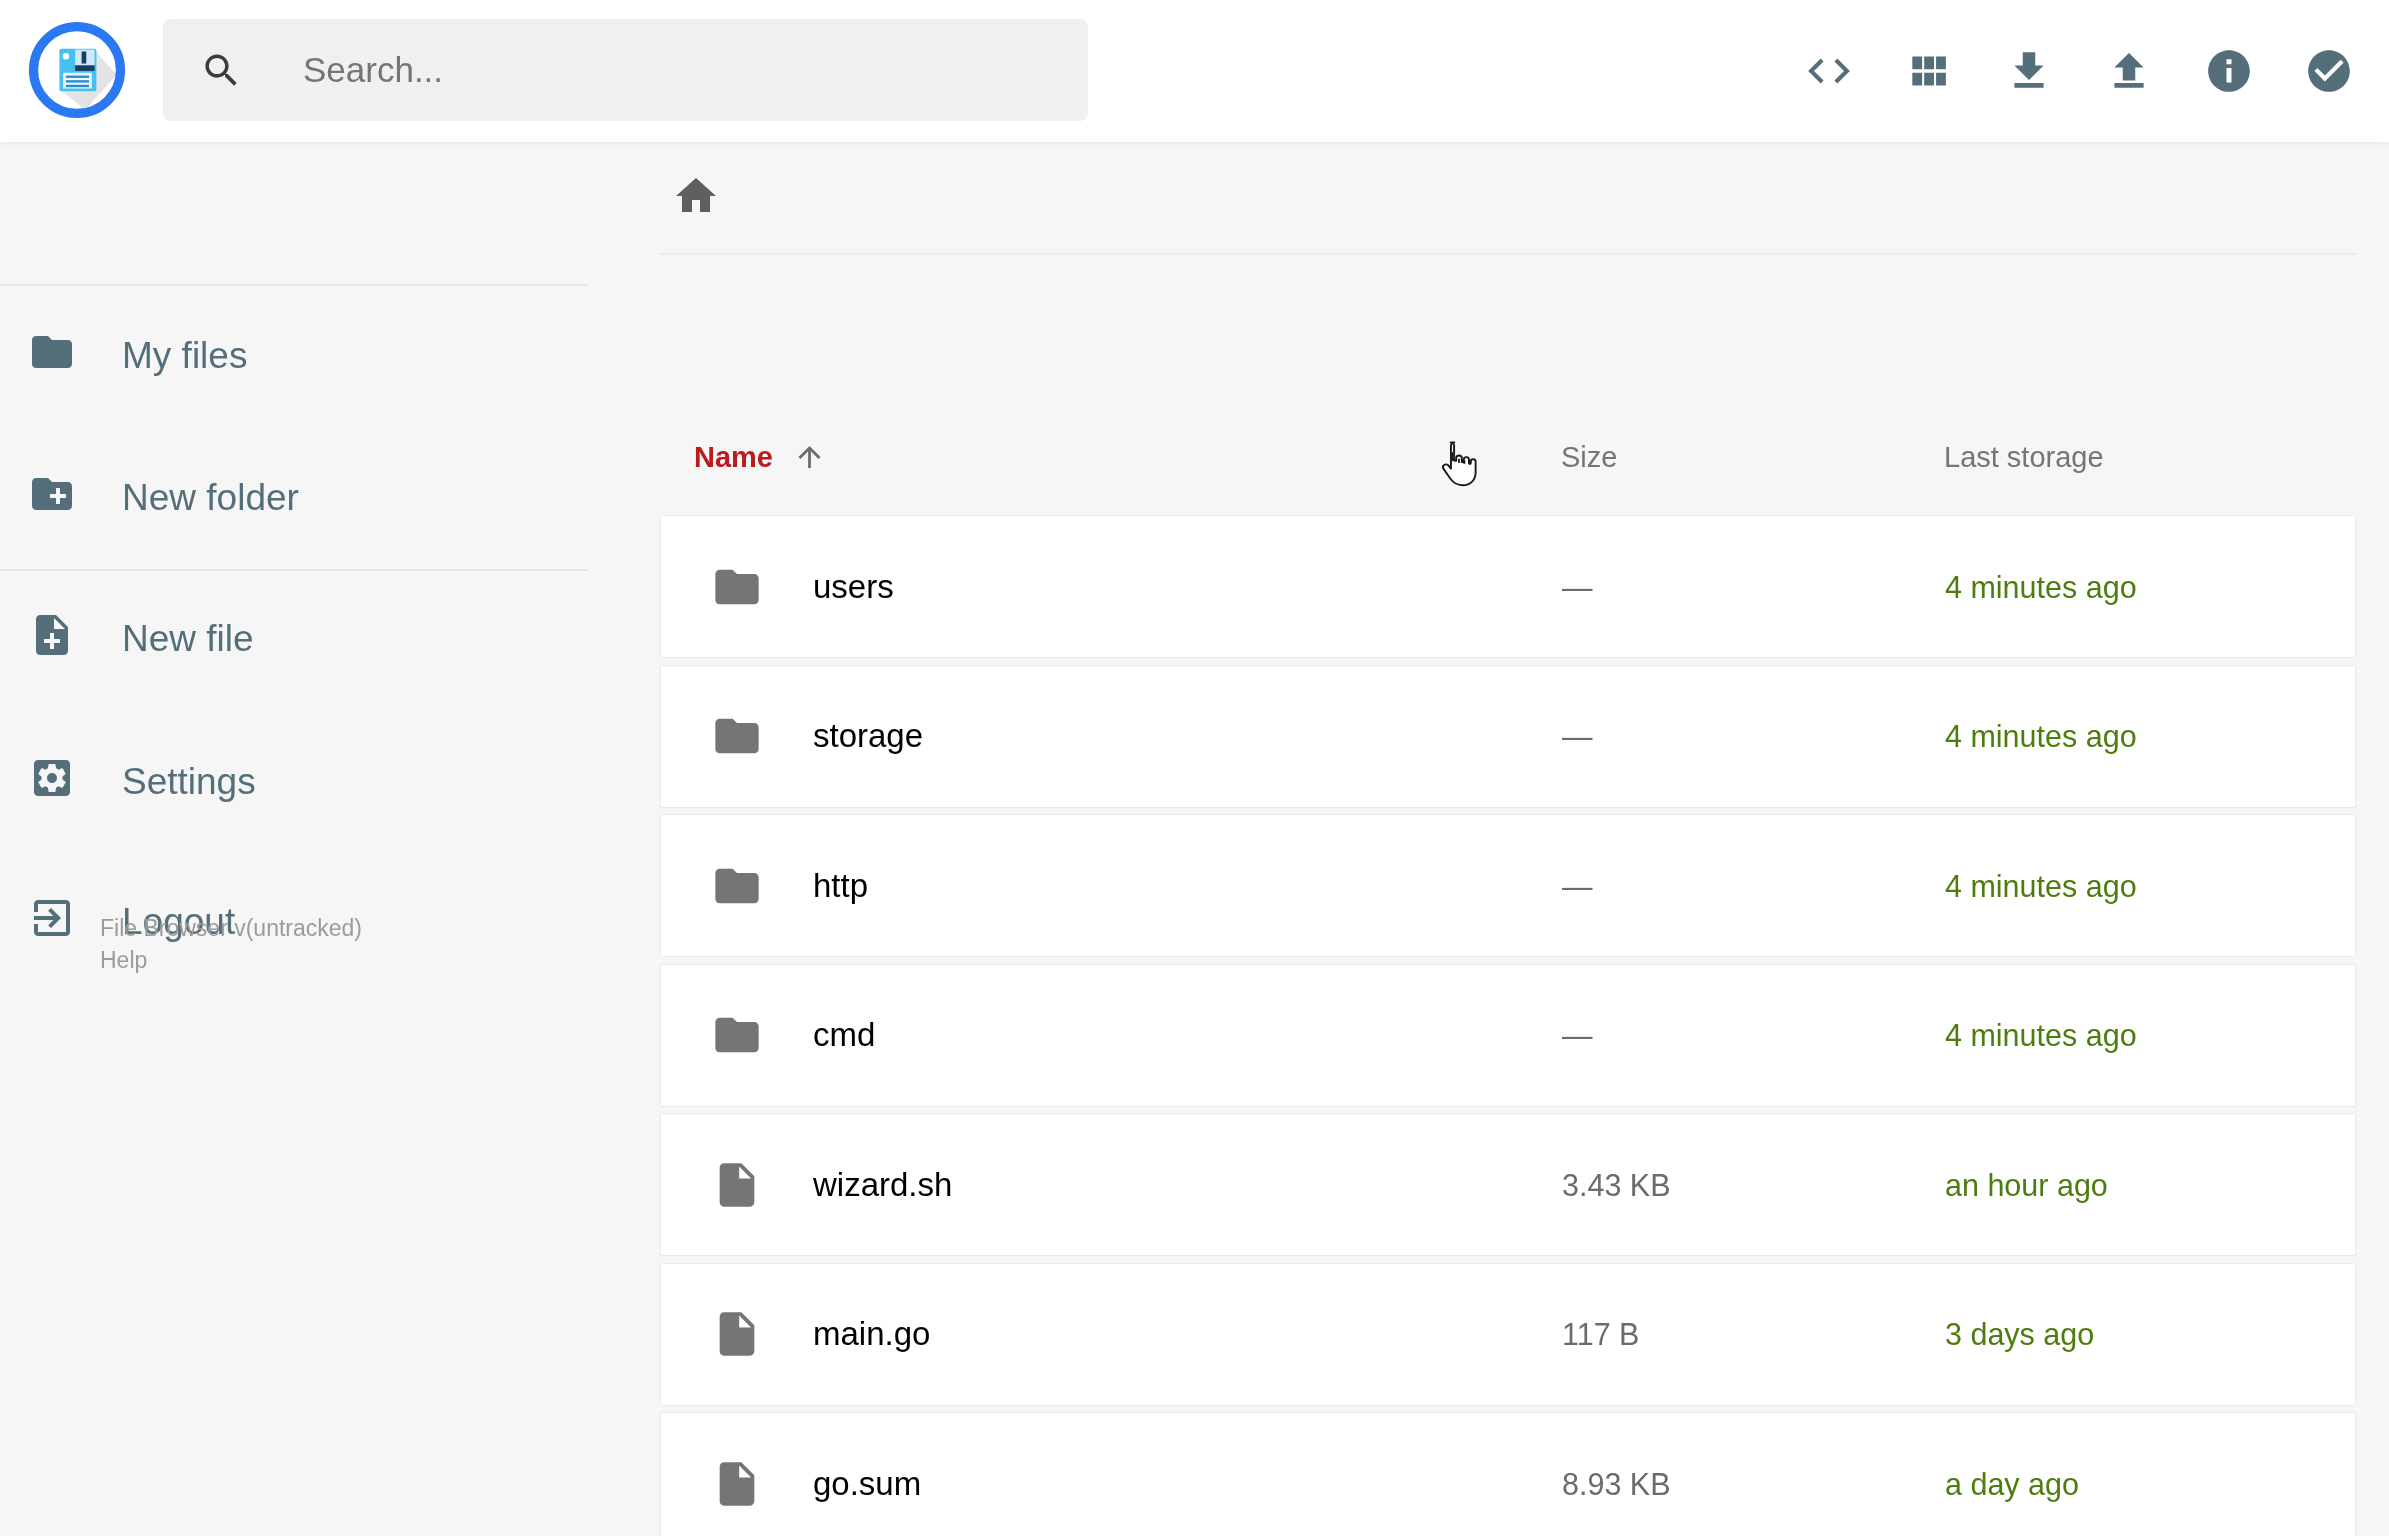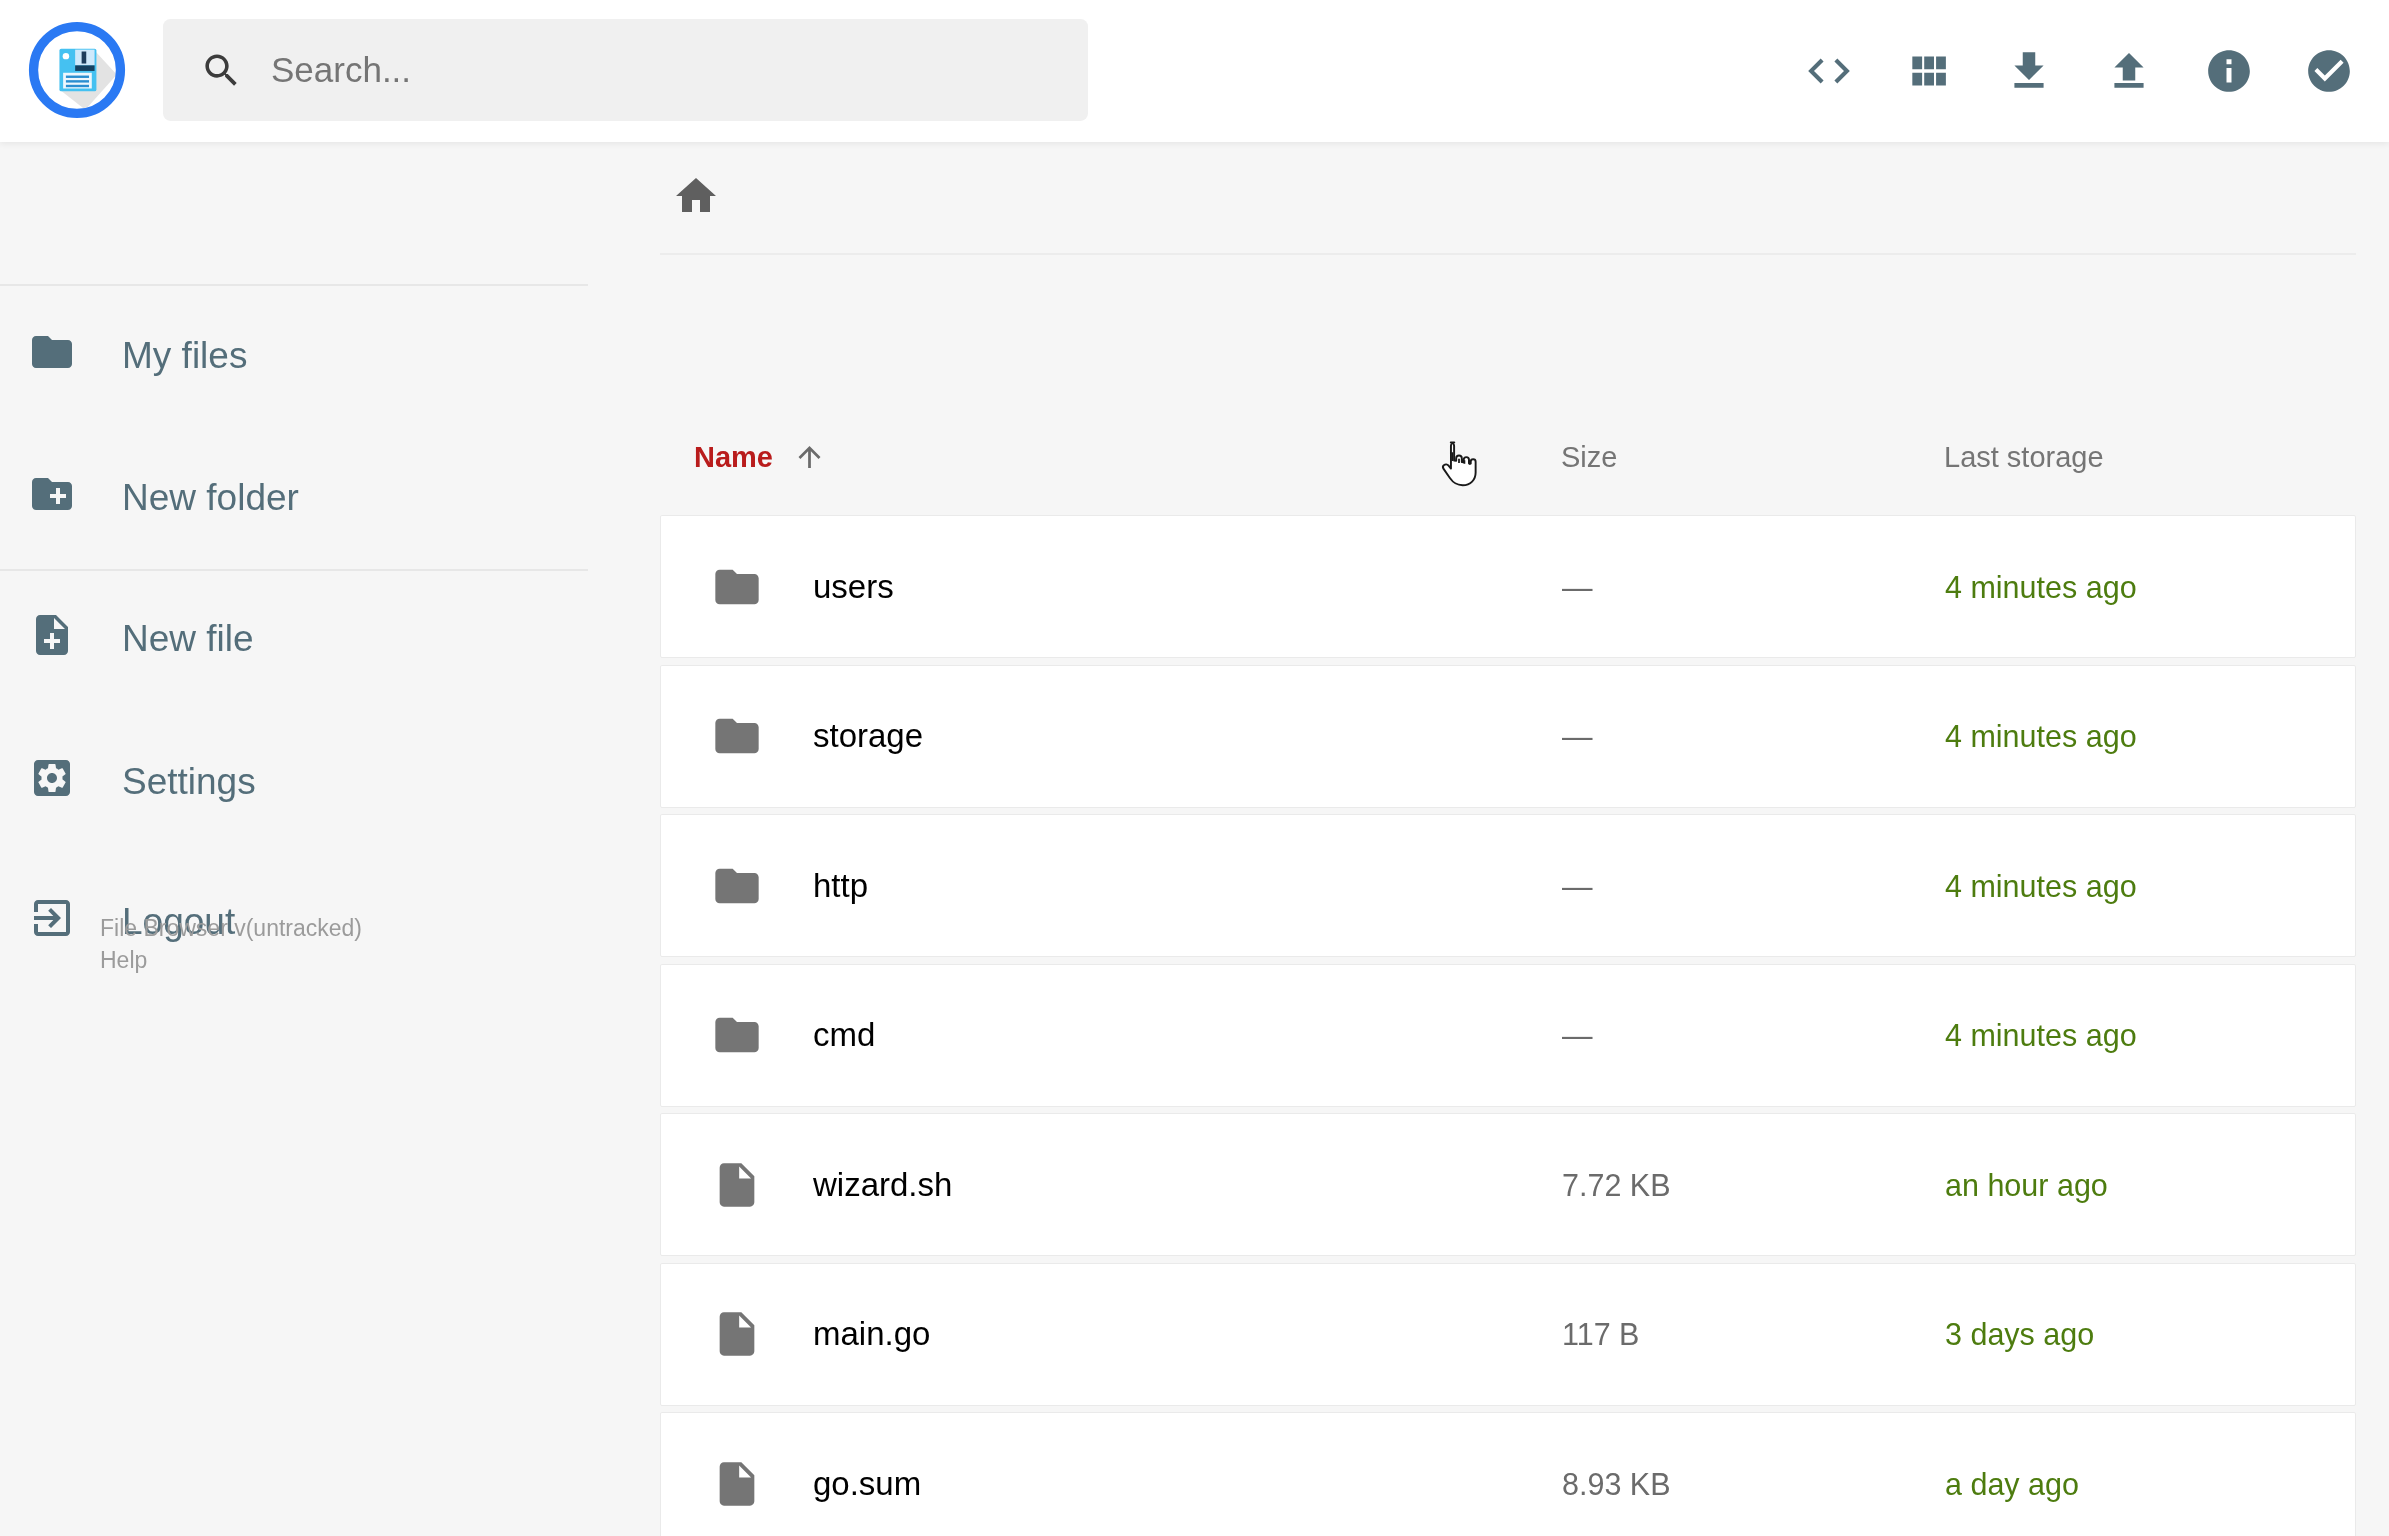--- a/index.html
+++ b/index.html
@@ -6,21 +6,21 @@
   html,body { background:#ffffff; }
   body { font-family:"Liberation Sans", sans-serif; }
   .page { position:relative; width:2389px; height:1536px; background:#f6f6f6; overflow:hidden; }
 
   
   .topbar { position:absolute; top:0; left:0; width:2389px; height:142px; background:#ffffff;
             box-shadow:0 2.8px 5.6px rgba(0,0,0,0.06); z-index:5; }
   .logo { position:absolute; left:28px; top:21px; width:98px; height:98px; cursor:pointer; }
   .search { position:absolute; left:163px; top:19.4px; width:925px; height:102px;
             background:#f0f0f0; border-radius:7.4px; display:flex; align-items:center;
-            padding-left:37px; cursor:text; }
+            padding-left:37px; cursor:text;gap:32px; }
   .search .mag { width:43px; height:43px; flex:0 0 auto; margin-right:28px; }
   .search .placeholder { font-size:35px; color:#757575; }
   .actions { position:absolute; right:35px; top:0; height:142px; display:flex; align-items:center; }
   .action-btn { width:50px; height:50px; margin-left:50px; cursor:pointer; display:flex;
                 align-items:center; justify-content:center; }
   .action-btn svg { width:50px; height:50px; }
 
   
   .sidebar { position:absolute; left:0; top:142px; width:611px; bottom:0; }
   .side-item { position:absolute; left:0; width:100%; height:102px; display:flex; align-items:center;
@@ -218,21 +218,21 @@
             </svg></span>
         <span class="row-name">cmd</span>
         <span class="row-size">—</span>
         <span class="row-modified">4 minutes ago</span>
       </div>
         <div class="row-card">
         <span class="row-icon"><svg viewBox="0 0 24 24" fill="#757575">
               <path d="M6 2c-1.1 0-2 .9-2 2v16c0 1.1.9 2 2 2h12c1.1 0 2-.9 2-2V8l-6-6H6zm7 7V3.5L18.5 9H13z"></path>
             </svg></span>
         <span class="row-name">wizard.sh</span>
-        <span class="row-size">7.72 KB</span>
+        <span class="row-size">3.43 KB</span>
         <span class="row-modified">an hour ago</span>
       </div>
         <div class="row-card">
         <span class="row-icon"><svg viewBox="0 0 24 24" fill="#757575">
               <path d="M6 2c-1.1 0-2 .9-2 2v16c0 1.1.9 2 2 2h12c1.1 0 2-.9 2-2V8l-6-6H6zm7 7V3.5L18.5 9H13z"></path>
             </svg></span>
         <span class="row-name">main.go</span>
         <span class="row-size">117 B</span>
         <span class="row-modified">3 days ago</span>
       </div>

